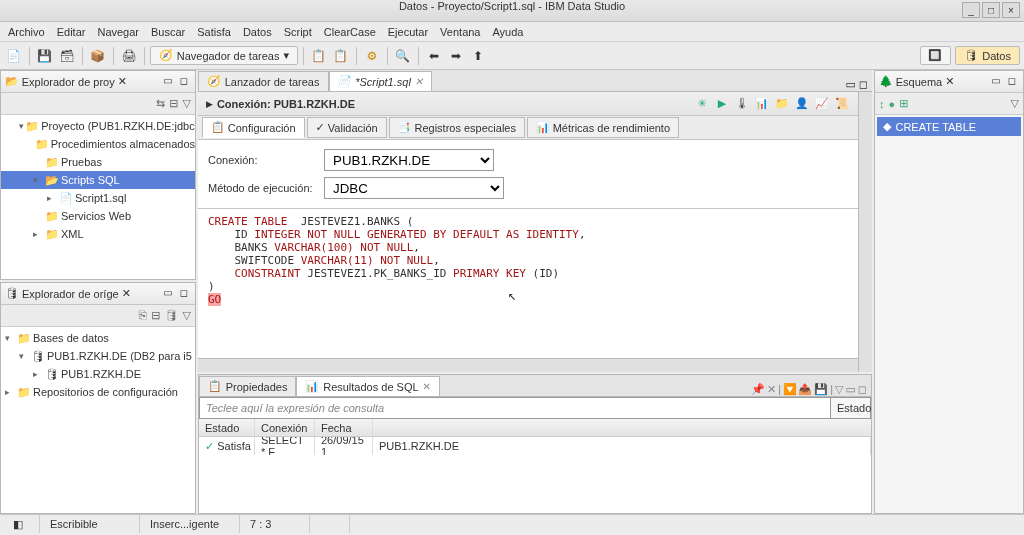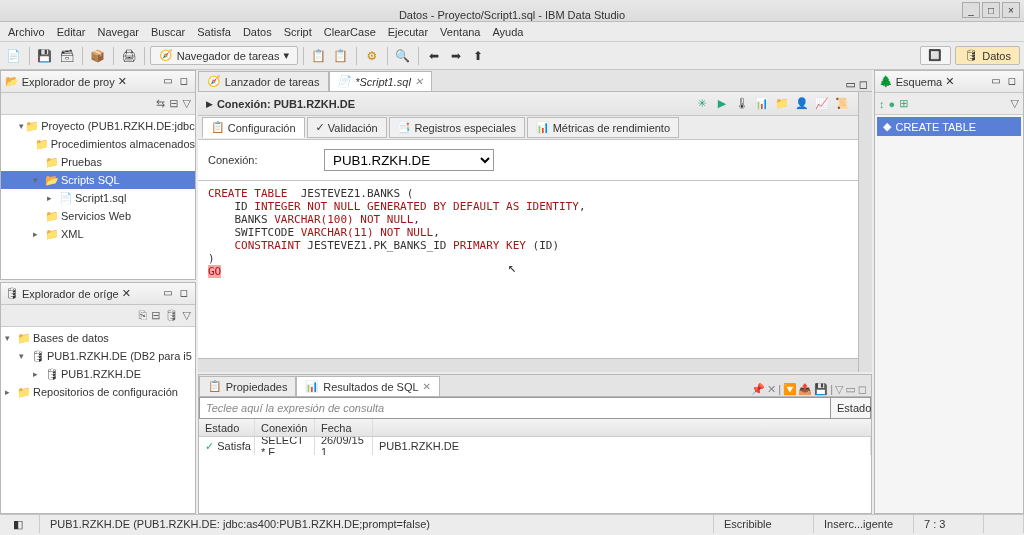--- a/index.html
+++ b/index.html
@@ -1,17 +1,17 @@
 <!DOCTYPE html>
 <html><head>
 <meta charset="utf-8">
 <style>
 * { box-sizing: border-box; margin: 0; padding: 0; }
 body { font-family: "Segoe UI", Tahoma, sans-serif; font-size: 11px; background: #ececec; width: 1024px; height: 535px; overflow: hidden; color: #333; }
-.titlebar { height: 22px; background: linear-gradient(#e8e8e8,#dcdcdc); display: flex; align-items: flex-end; justify-content: center; position: relative; border-bottom: 1px solid #bbb; }
+.titlebar { height: 22px; background: linear-gradient(#e8e8e8,#dcdcdc); display: flex; align-items: flex-start; justify-content: center; position: relative; border-bottom: 1px solid #bbb; }
 .titlebar .wincontrols { position: absolute; right: 4px; top: 2px; display: flex; gap: 2px; }
 .wincontrols span { width: 18px; height: 16px; background: #ddd; border: 1px solid #aaa; font-size: 10px; display: flex; align-items: center; justify-content: center; }
 .menubar { height: 20px; background: #ececec; display: flex; gap: 12px; padding: 0 8px; align-items: center; border-bottom: 1px solid #d0d0d0; }
 .menubar span { cursor: pointer; }
 .toolbar { height: 28px; background: #ececec; display: flex; align-items: center; padding: 0 4px; border-bottom: 1px solid #c5c5c5; gap: 2px; }
 .toolbar .tbtn { width: 20px; height: 20px; display: flex; align-items: center; justify-content: center; font-size: 12px; }
 .toolbar .sep { width: 1px; height: 18px; background: #c0c0c0; margin: 0 3px; }
 .toolbar .rbtn { padding: 2px 8px; border: 1px solid #bbb; background: #f5f5f5; border-radius: 2px; display: flex; align-items: center; gap: 4px; }
 .right-tools { margin-left: auto; display: flex; gap: 4px; }
 .main { display: flex; height: 444px; }
@@ -275,20 +275,24 @@
           <div class="subtab">
               <span>📊</span>
               <span>Métricas de rendimiento</span>
             </div>
         </div>
         <div class="config-form">
           <div class="form-row">
             <label>Conexión:</label>
             <select style="width:170px"><option>PUB1.RZKH.DE</option></select>
           </div>
+          <div class="form-row">
+            <label>Método de ejecución:</label>
+            <select style="width:180px"><option>JDBC</option></select>
+          </div>
         </div>
         <div class="sql-editor"><span class="kw-red">CREATE TABLE</span><span>  JESTEVEZ1.BANKS (</span>
 <span>    ID </span><span class="kw-red">INTEGER NOT NULL GENERATED BY DEFAULT AS IDENTITY</span><span>,</span>
 <span>    BANKS </span><span class="kw-red">VARCHAR(100) NOT NULL</span><span>,</span>
 <span>    SWIFTCODE </span><span class="kw-red">VARCHAR(11) NOT NULL</span><span>,</span>
 <span>    </span><span class="kw-red">CONSTRAINT</span><span> JESTEVEZ1.PK_BANKS_ID </span><span class="kw-red">PRIMARY KEY</span><span> (ID)</span>
 <span>)</span>
 <span class="kw-red" style="background:#fca5a5">GO</span>
 <span class="cursor" style="left:310px;top:78px">↖</span></div>
         <div class="hscroll"></div>
@@ -360,18 +364,17 @@
       <div class="schema-item">
           <span>◆</span>
           <span>CREATE TABLE</span>
         </div>
     </div>
   </div>
 </div>
 
 <div class="statusbar">
   <div style="width:40px">&nbsp;◧</div>
-  <div class="sb-conn">PUB1.RZKH.DE (PUB1.RZKH.DE: jdbc:as400:PUB1.RZKH.DE;prompt=false)</div>
   <div style="width:100px">Escribible</div>
   <div style="width:100px">Inserc...igente</div>
   <div style="width:70px">7 : 3</div>
   <div style="width:40px"></div>
 </div>
 
 </body></html>

